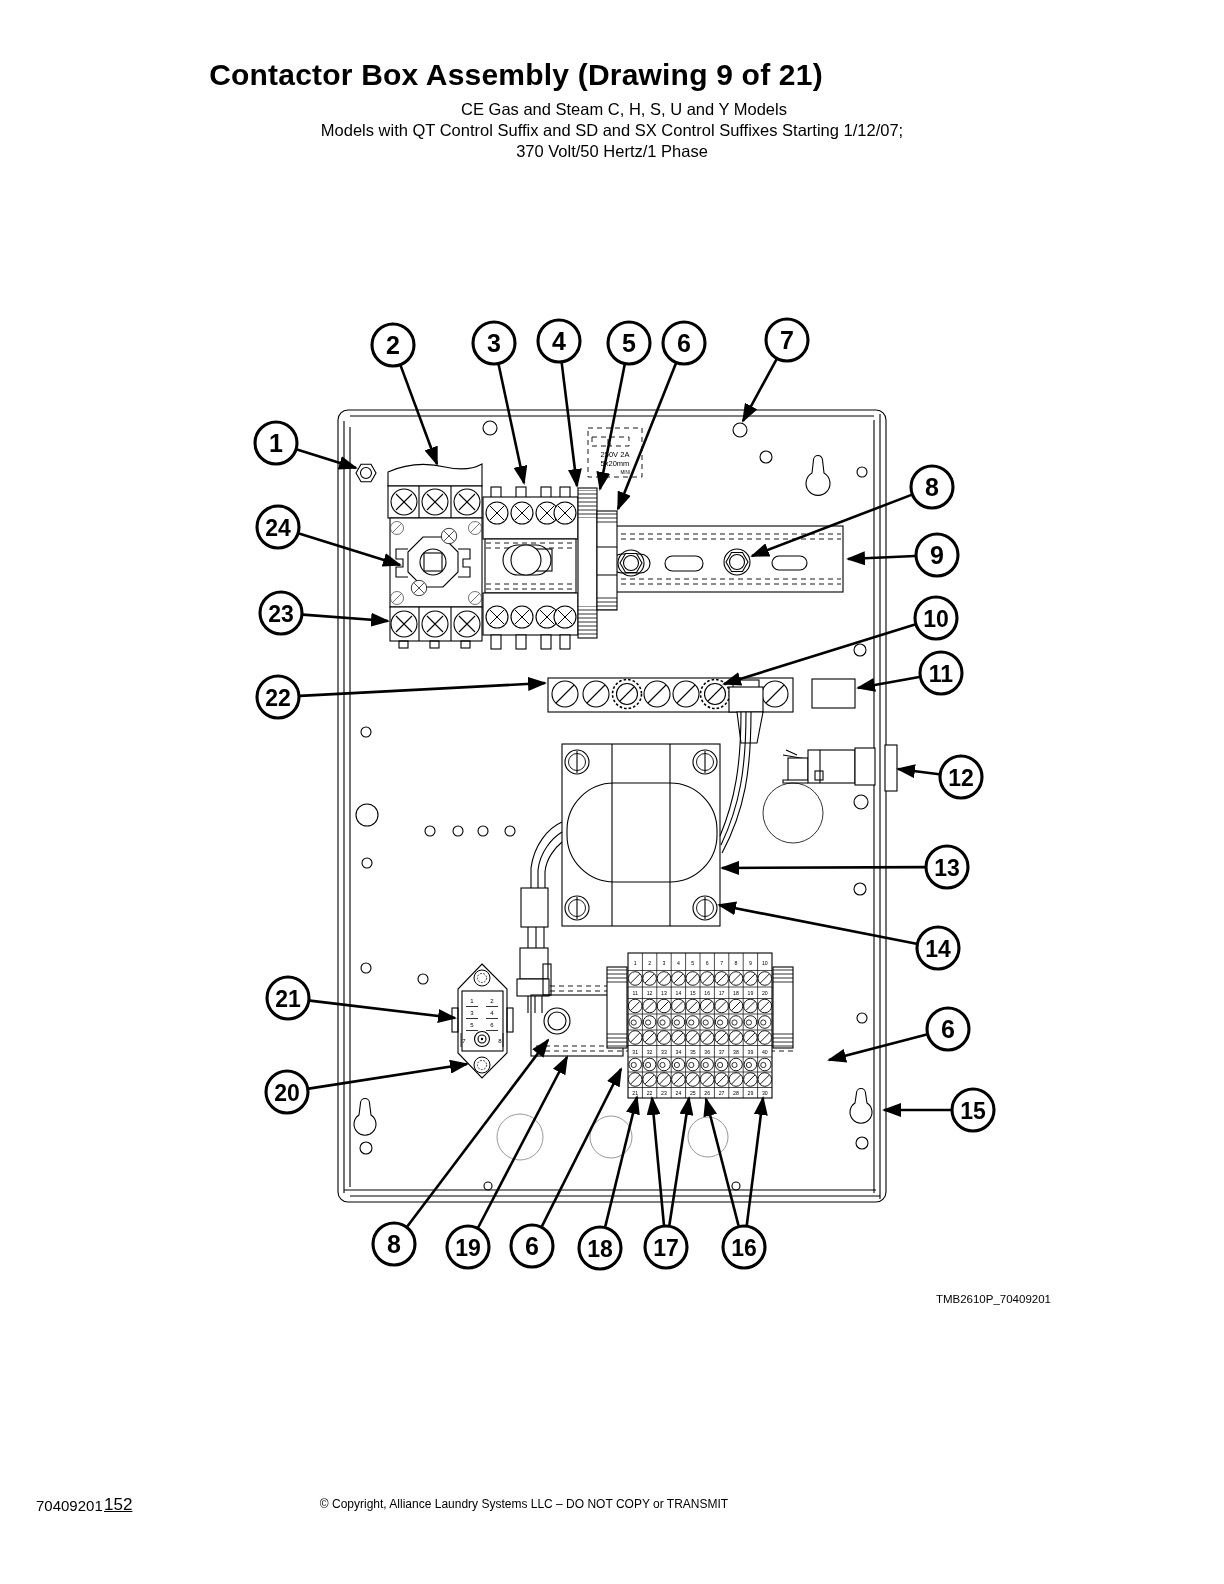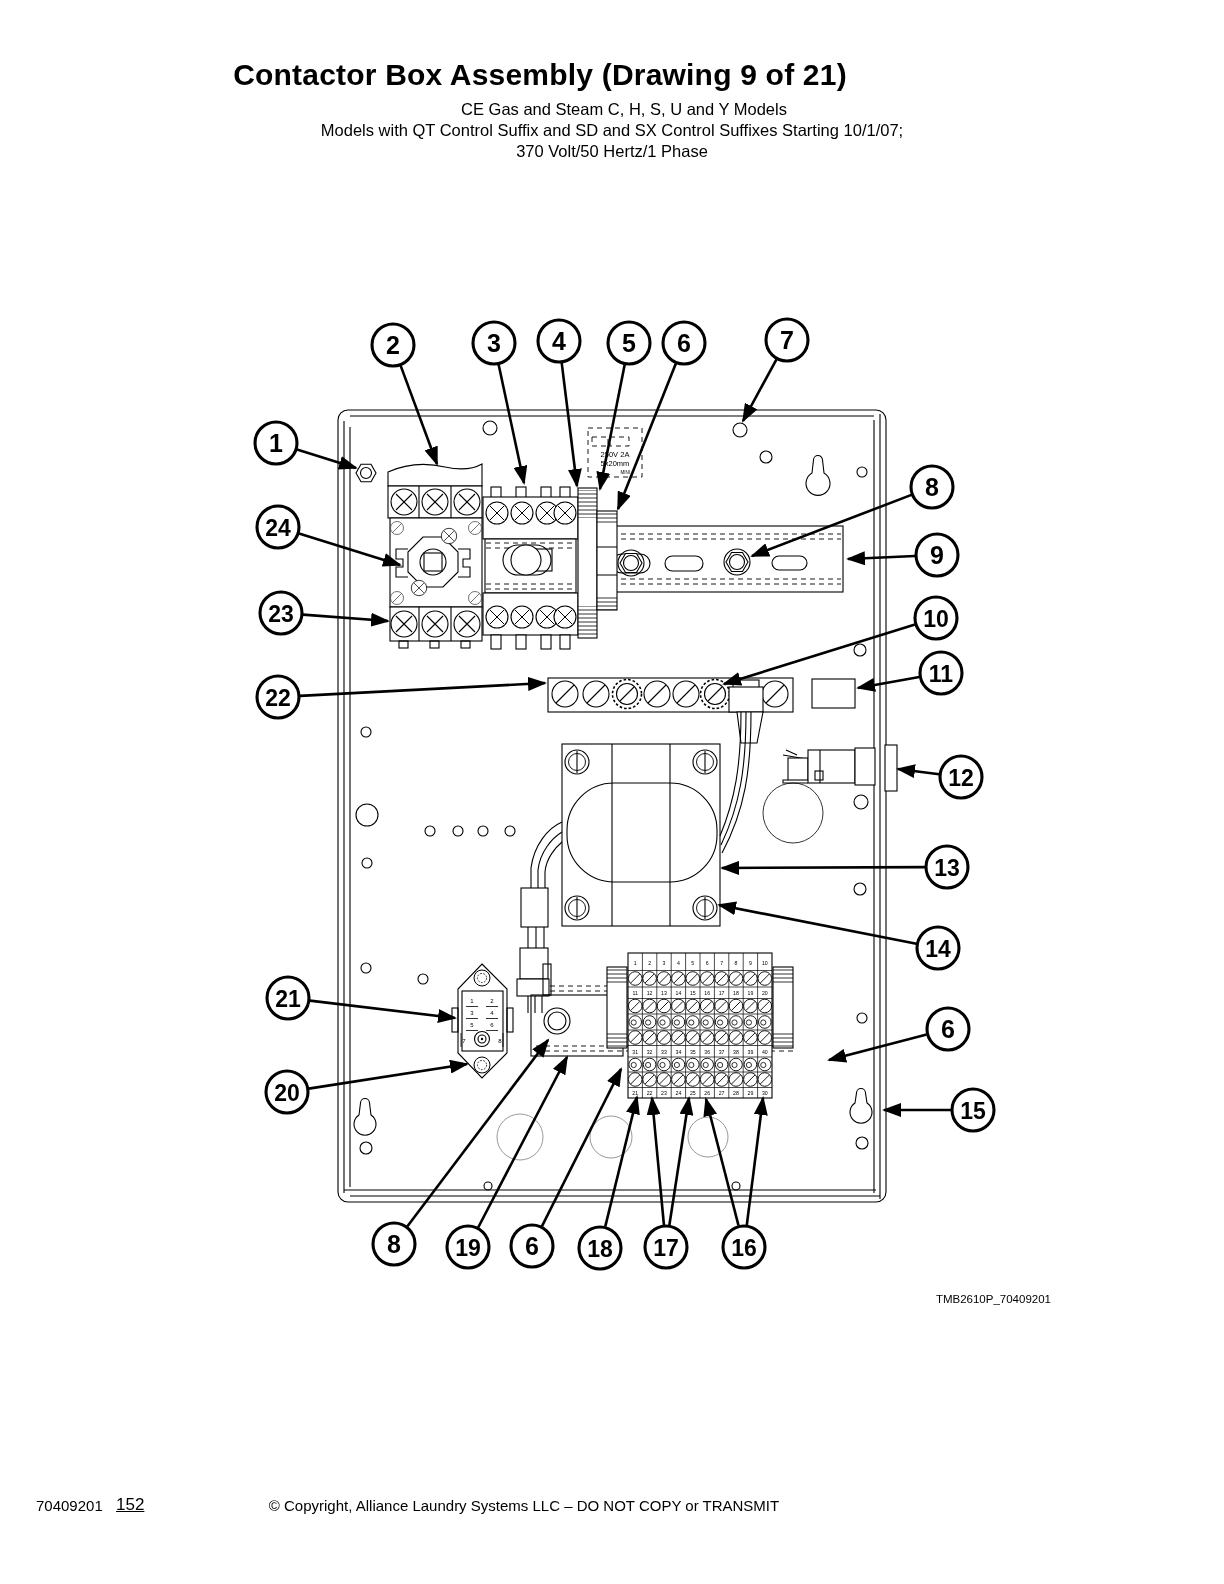--- a/index.html
+++ b/index.html
@@ -1,37 +1,37 @@
 <!DOCTYPE html>
 <html><head>
 <meta charset="utf-8">
 <style>
   html,body{margin:0;padding:0;background:#fff;}
   body{width:1224px;height:1584px;position:relative;font-family:"Liberation Sans",sans-serif;color:#000;overflow:hidden;}
   .abs{position:absolute;}
-  .page-title{top:58px;left:16px;width:1032px;text-align:center;font-size:30px;font-weight:bold;letter-spacing:.2px;padding-left:8px;}
+  .page-title{top:58px;left:0;width:1032px;text-align:center;font-size:30px;font-weight:bold;letter-spacing:.2px;}
   .sub{left:0;width:1224px;text-align:center;font-size:16.5px;}
   .sub1{top:100px;padding-left:12px;} .sub2{top:121px;} .sub3{top:142px;}
   .fig-code{top:1253px;left:0;width:1051px;text-align:right;font-size:11.5px;margin-top:40px;}
-  .footer-page{top:1495px;left:116px;font-size:17px;text-decoration:underline;}
-  .footer-copy{top:1497px;left:0;width:1048px;text-align:center;font-size:15px;}
+  .footer-page{top:1495px;left:104px;font-size:17px;text-decoration:underline;}
+  .footer-copy{top:1497px;left:0;width:1048px;text-align:center;font-size:12px;}
   .footer-doc{top:1497px;left:0;width:1106px;font-size:15px;margin-left:36px;}
   svg text{font-family:"Liberation Sans",sans-serif;}
   .ln{stroke:#000;fill:none;stroke-width:1.1;}
   .lnw{stroke:#000;fill:#fff;stroke-width:1.1;}
   .thin{stroke:#000;fill:none;stroke-width:0.8;}
   .dsh{stroke:#000;fill:none;stroke-width:0.9;stroke-dasharray:5 4;}
   .gray{stroke:#999;fill:none;stroke-width:1;}
 </style>
 </head>
 <body>
 
 <div class="abs page-title">Contactor Box Assembly (Drawing 9 of 21)</div>
 <div class="abs sub sub1">CE Gas and Steam C, H, S, U and Y Models</div>
-<div class="abs sub sub2">Models with QT Control Suffix and SD and SX Control Suffixes Starting 10/1/07;</div>
+<div class="abs sub sub2">Models with QT Control Suffix and SD and SX Control Suffixes Starting 1/12/07;</div>
 <div class="abs sub sub3">370 Volt/50 Hertz/1 Phase</div>
 
 <div class="abs" style="top:0;left:0;">
 <svg width="1224" height="1584" viewBox="0 0 1224 1584">
   <defs>
     <marker id="ah" markerUnits="userSpaceOnUse" markerWidth="20" markerHeight="14" refX="17" refY="7" orient="auto">
       <path d="M0,0 L19,7 L0,14 Z" fill="#000"></path>
     </marker>
     <pattern id="hh" width="6" height="4" patternUnits="userSpaceOnUse">
       <path d="M0,2 H6" stroke="#000" stroke-width="0.8"></path>

